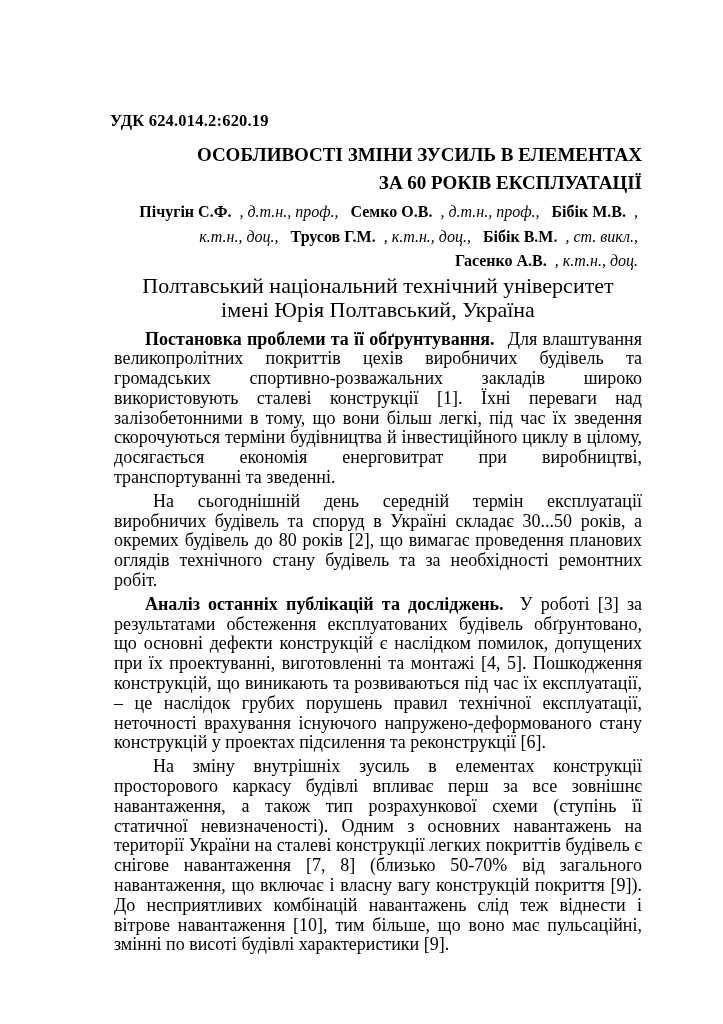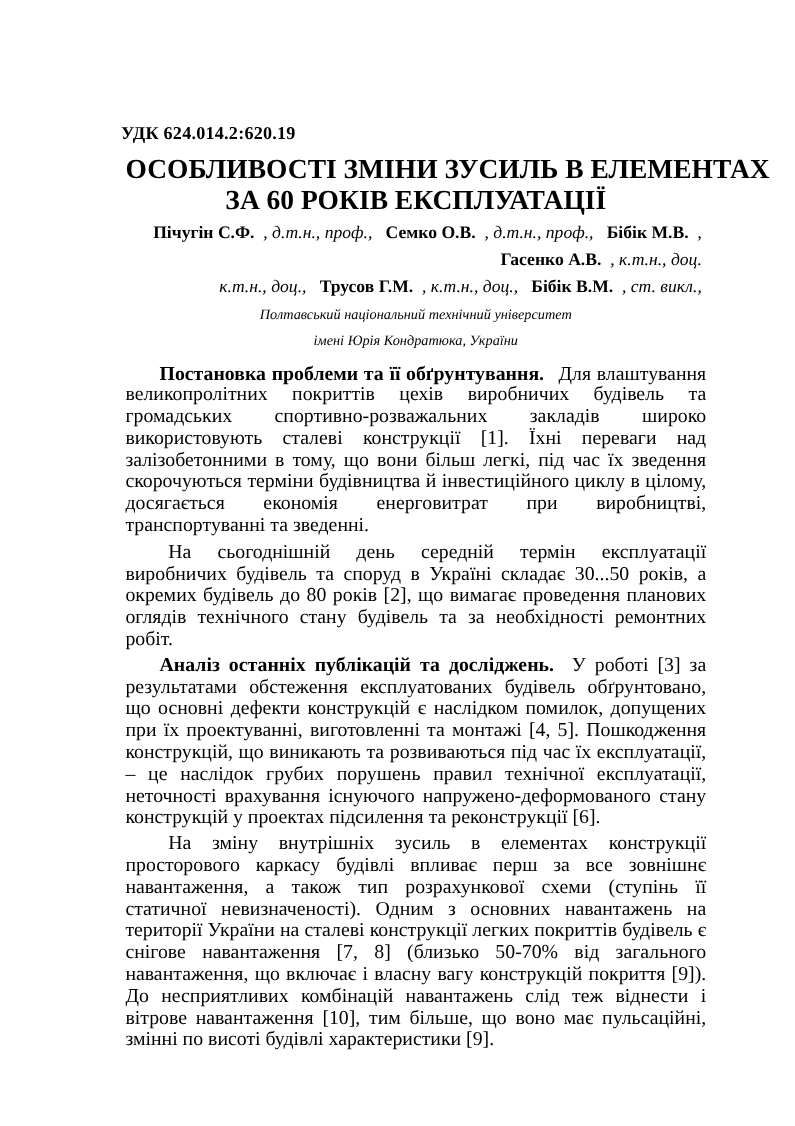--- a/index.html
+++ b/index.html
@@ -27,39 +27,38 @@
   .udc {
     font-weight: bold;
     font-size: 16.5px;
     line-height: 20px;
     margin-bottom: 12px;
     letter-spacing: 0.2px;
   }
   .title-block { margin-bottom: 8px; }
   .title-line {
     font-weight: bold;
-    font-size: 25px;
+    font-size: 19px;
     line-height: 23.5px;
-    text-align: center;
+    text-align: right;
     white-space: nowrap;
   }
   .authors-block { }
   .authors-line {
     font-size: 16px;
     line-height: 20.5px;
     text-align: right;
     white-space: nowrap;
   }
   .authors-line b { font-weight: bold; font-style: normal; }
   .authors-line i { font-style: italic; font-weight: normal; }
   .affiliation-line {
-    font-size: 13px;
+    font-size: 22px;
     line-height: 20.5px;
     text-align: center;
-    font-style: italic;
   }
   .body-block { margin-top: 9px; }
   .para {
     font-size: 18px;
     line-height: 19.8px;
     text-align: justify;
     text-indent: 27px;
     hyphens: none;
   }
   .para .lead { font-weight: bold; }
@@ -72,27 +71,27 @@
 
     <p class="udc">УДК 624.014.2:620.19</p>
 
     <div class="title-block">
       <div class="title-line">ОСОБЛИВОСТІ ЗМІНИ ЗУСИЛЬ В ЕЛЕМЕНТАХ</div>
       <div class="title-line">ЗА 60 РОКІВ ЕКСПЛУАТАЦІЇ</div>
     </div>
 
     <div class="authors-block">
       <div class="authors-line"><b>Пічугін С.Ф.</b><i>, д.т.н., проф., </i><b>Семко О.В.</b><i>, д.т.н., проф., </i><b>Бібік М.В.</b><span>,</span></div>
+      <div class="authors-line"><i>к.т.н., доц., </i><b>Трусов Г.М.</b><i>, к.т.н., доц., </i><b>Бібік В.М.</b><i>, ст. викл.,</i></div>
       <div class="authors-line"><b>Гасенко А.В.</b><i>, к.т.н., доц.</i></div>
-      <div class="authors-line"><i>к.т.н., доц., </i><b>Трусов Г.М.</b><i>, к.т.н., доц., </i><b>Бібік В.М.</b><i>, ст. викл.,</i></div>
     </div>
 
     <div class="affiliation-block">
       <div class="affiliation-line">Полтавський національний технічний університет</div>
-      <div class="affiliation-line">імені Юрія Кондратюка, України</div>
+      <div class="affiliation-line">імені Юрія Полтавський, Україна</div>
     </div>
 
     <div class="body-block">
       <p class="para"><b class="lead">Постановка проблеми та її обґрунтування.</b><span> Для влаштування великопролітних покриттів цехів виробничих будівель та громадських спортивно-розважальних закладів широко використовують сталеві конструкції [1]. Їхні переваги над залізобетонними в тому, що вони більш легкі, під час їх зведення скорочуються терміни будівництва й інвестиційного циклу в цілому, досягається економія енерговитрат при виробництві, транспортуванні та зведенні.</span></p>
       <p class="para"><b class="lead"></b><span>На сьогоднішній день середній термін експлуатації виробничих будівель та споруд в Україні складає 30...50 років, а окремих будівель до 80 років [2], що вимагає проведення планових оглядів технічного стану будівель та за необхідності ремонтних робіт.</span></p>
       <p class="para"><b class="lead">Аналіз останніх публікацій та досліджень.</b><span> У роботі [3] за результатами обстеження експлуатованих будівель обґрунтовано, що основні дефекти конструкцій є наслідком помилок, допущених при їх проектуванні, виготовленні та монтажі [4, 5]. Пошкодження конструкцій, що виникають та розвиваються під час їх експлуатації, – це наслідок грубих порушень правил технічної експлуатації, неточності врахування існуючого напружено-деформованого стану конструкцій у проектах підсилення та реконструкції [6].</span></p>
       <p class="para"><b class="lead"></b><span>На зміну внутрішніх зусиль в елементах конструкції просторового каркасу будівлі впливає перш за все зовнішнє навантаження, а також тип розрахункової схеми (ступінь її статичної невизначеності). Одним з основних навантажень на території України на сталеві конструкції легких покриттів будівель є снігове навантаження [7, 8] (близько 50-70% від загального навантаження, що включає і власну вагу конструкцій покриття [9]). До несприятливих комбінацій навантажень слід теж віднести і вітрове навантаження [10], тим більше, що воно має пульсаційні, змінні по висоті будівлі характеристики [9].</span></p>
     </div>
 
   </div>

